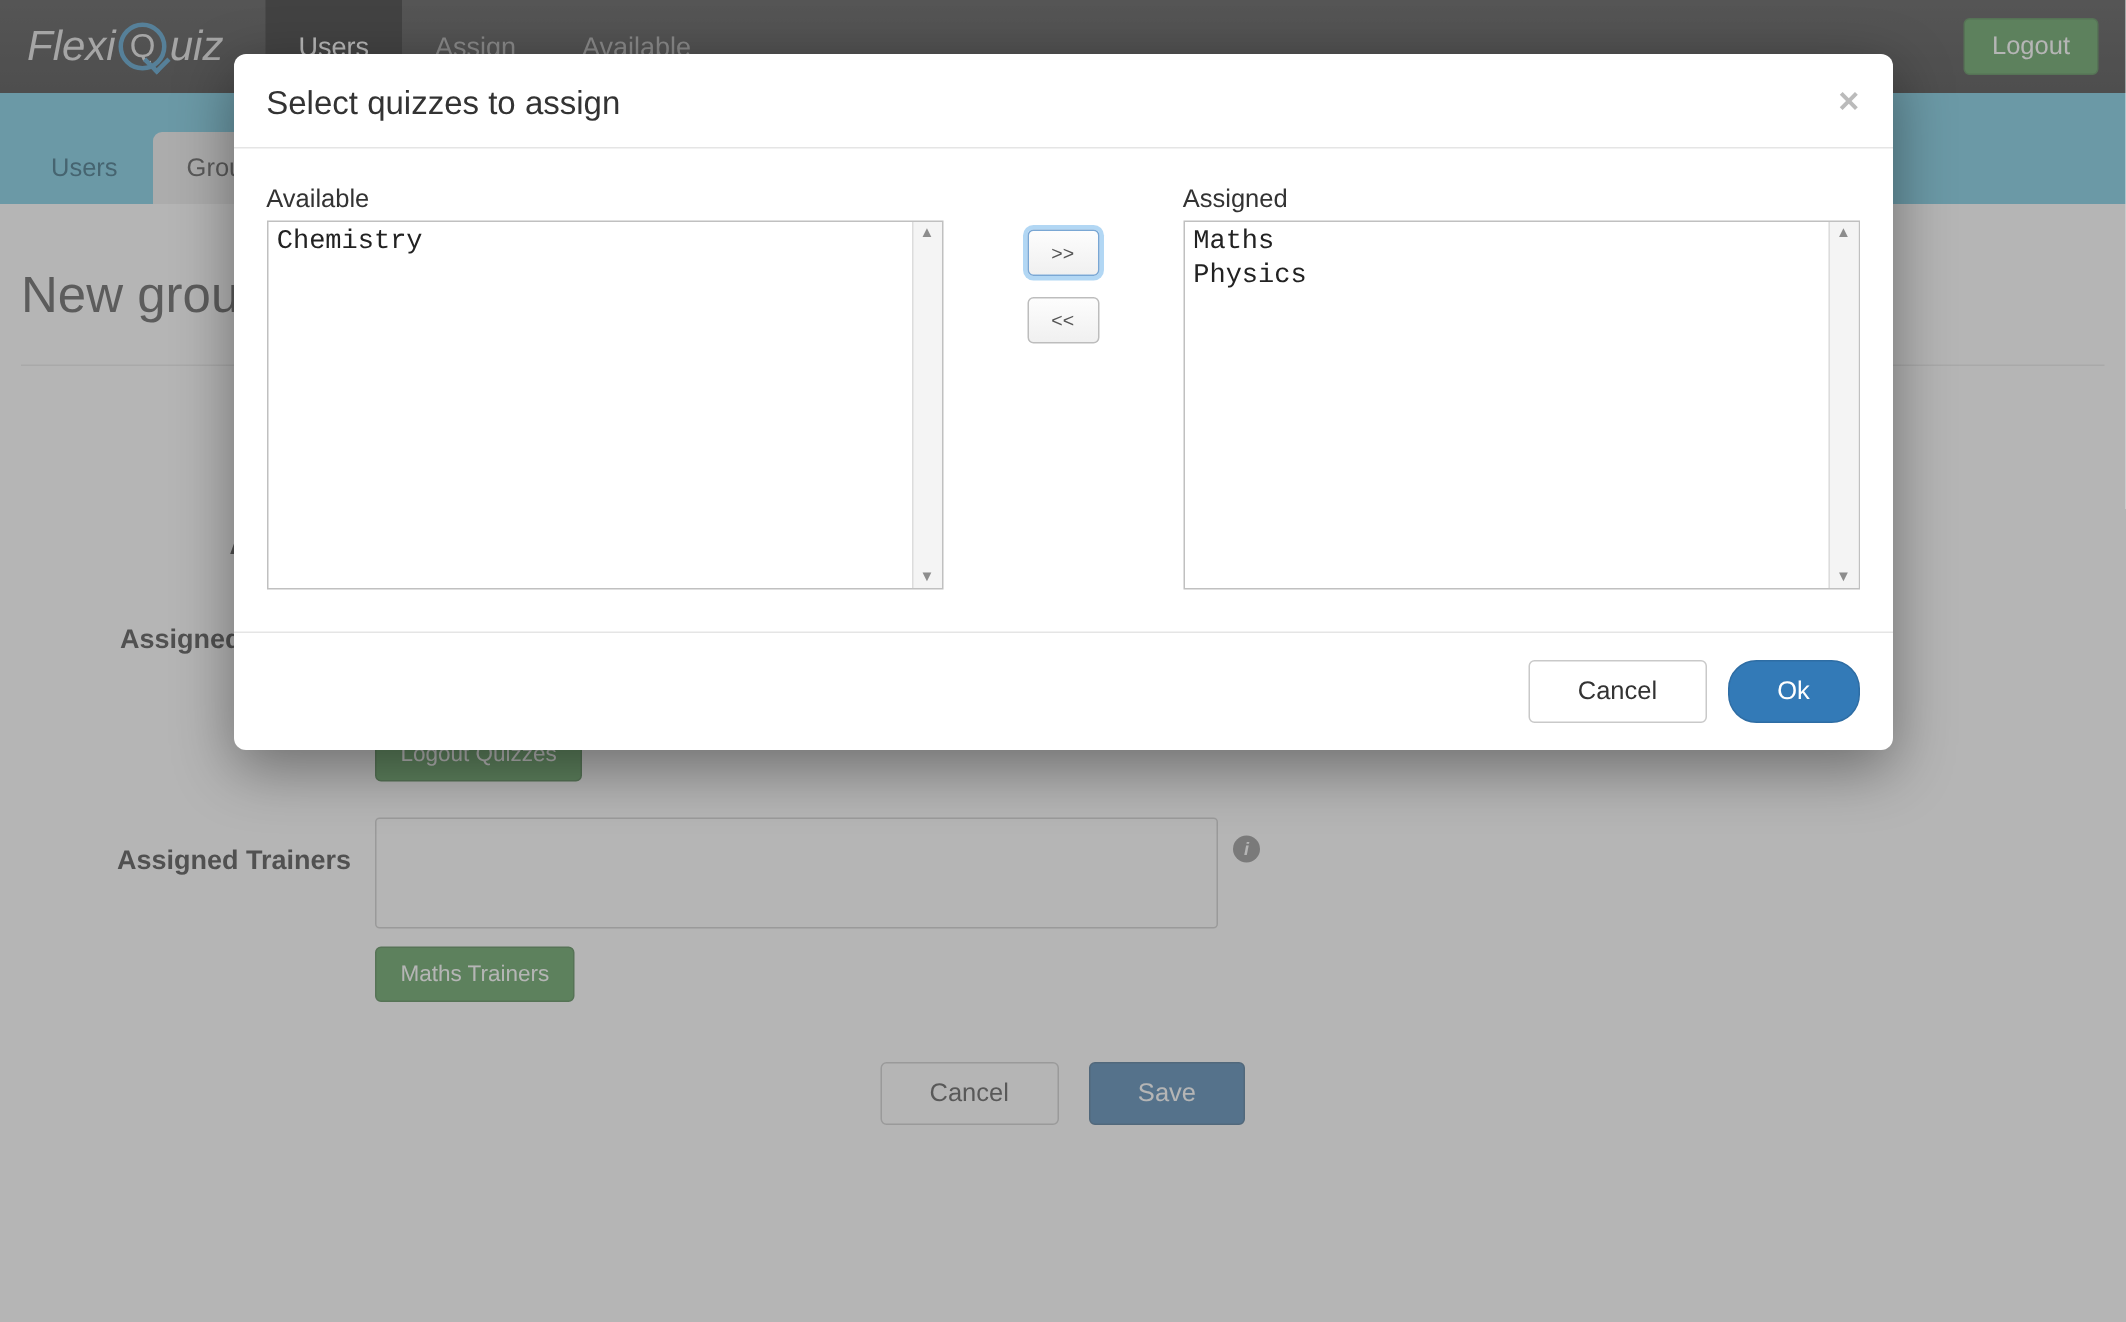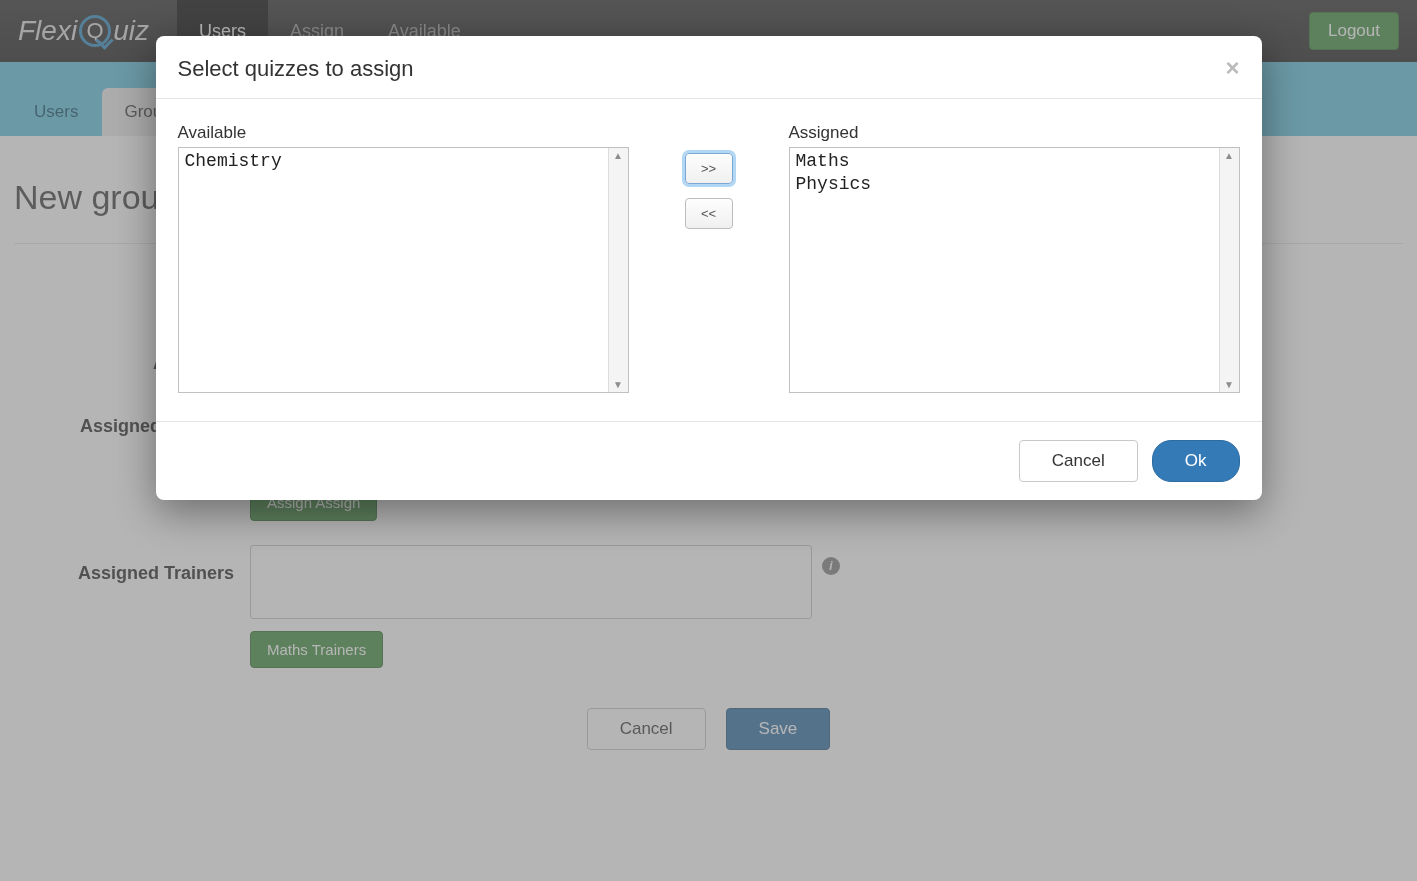--- a/index.html
+++ b/index.html
@@ -300,21 +300,21 @@
     <div class="form-label">Group</div>
   </div>
   <div class="form-row">
     <div class="form-label">Assigned</div>
   </div>
 
   <div class="form-row">
     <div class="form-label">Assigned Quizzes</div>
     <div class="form-field">
       <textarea class="txtarea" style=""></textarea>
-      <button class="green-btn">Assign Assign</button>
+      <button class="green-btn">Logout Quizzes</button>
     </div>
   </div>
 
   <div class="form-row">
     <div class="form-label">Assigned Trainers</div>
     <div class="form-field">
       <textarea class="txtarea" style=""></textarea>
       <button class="green-btn">Maths Trainers</button>
     </div>
     <span class="info-icon">i</span>

